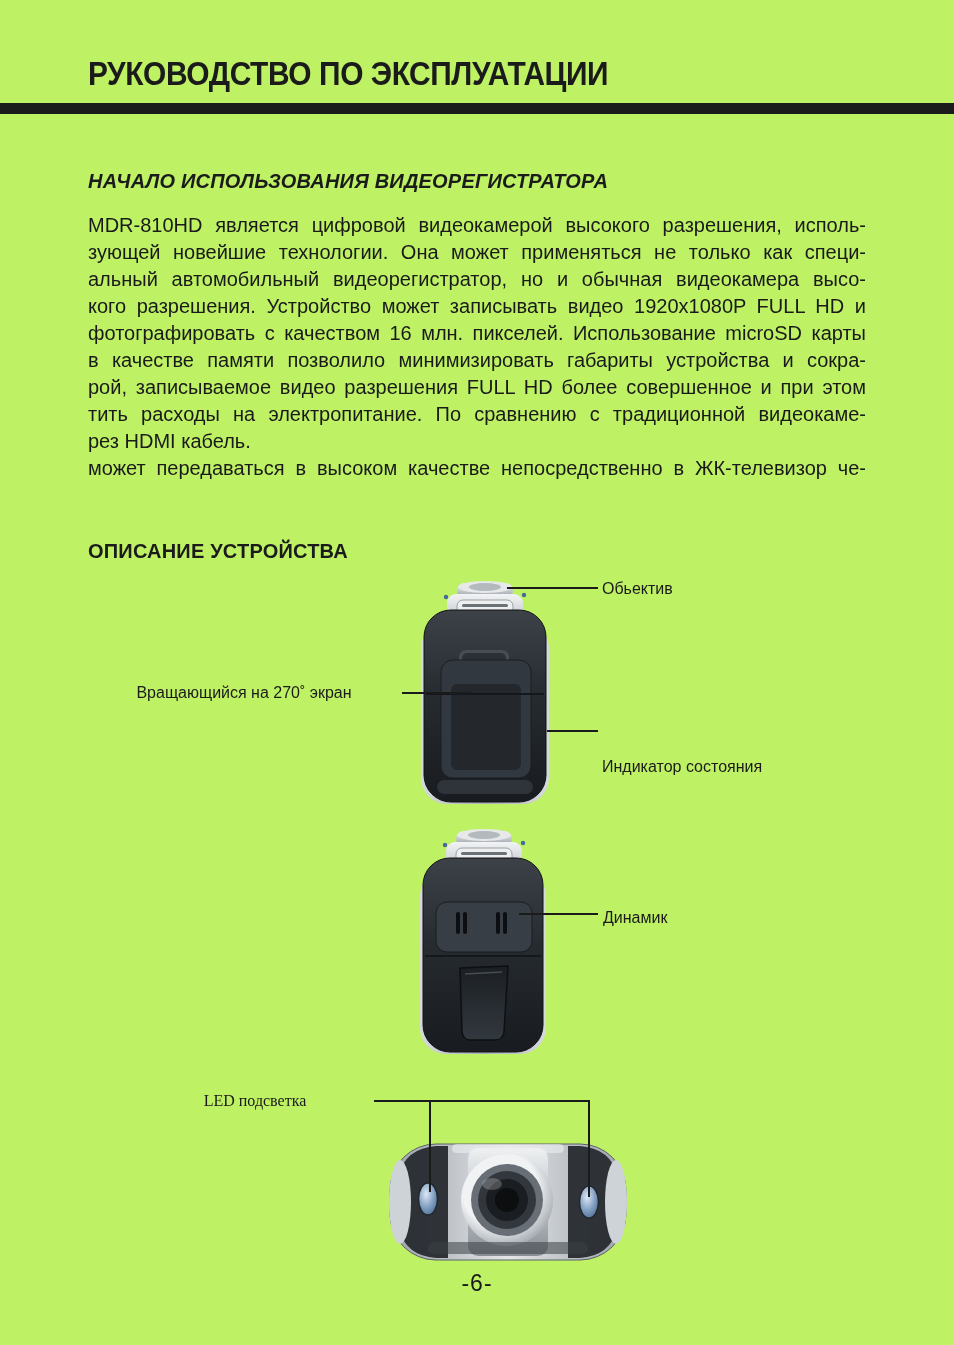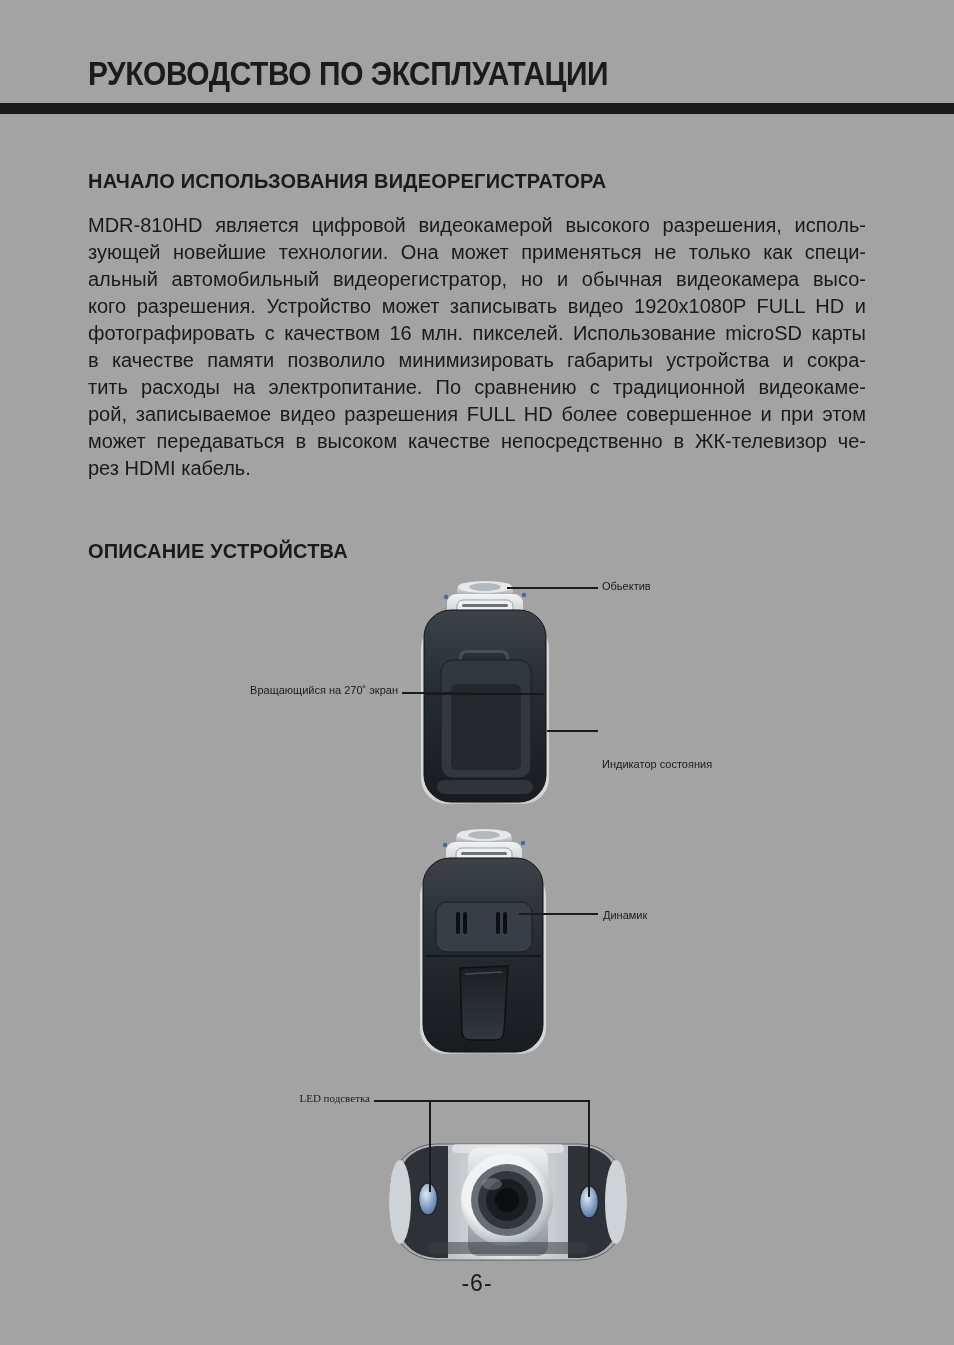--- a/index.html
+++ b/index.html
@@ -1,19 +1,19 @@
 <!DOCTYPE html>
 <html><head>
 <meta charset="utf-8">
 <style>
   html,body{margin:0;padding:0;background:#ffffff;}
   .page{
     position:relative;
     width:954px;height:1345px;
-    background:#a3a3a3;
+    background:#bef264;
     font-family:"Liberation Sans", sans-serif;
     color:#1a1a1a;
     overflow:hidden;
   }
   
   .doc-title{
     position:absolute;left:88px;top:54px;
     font-size:34px;font-weight:700;line-height:38px;
     letter-spacing:-0.5px;white-space:nowrap;
     transform:scaleX(0.88);transform-origin:0 50%;
@@ -22,21 +22,21 @@
   .title-rule{
     position:absolute;left:0;top:103px;
     width:954px;height:11px;background:#1b1b1b;
   }
   
   .section-heading{
     position:absolute;left:88px;
     font-size:20px;font-weight:700;letter-spacing:0.2px;
     color:#1b1b1b;white-space:nowrap;
   }
-  #heading-start{top:170px;}
+  #heading-start{top:170px;font-style:italic;}
   #heading-description{top:540px;}
   
   .intro{
     position:absolute;left:88px;top:212px;width:778px;
     font-size:20px;line-height:27px;color:#1a1a1a;
   }
   .intro .line{
     text-align:justify;
     text-align-last:justify;
     white-space:normal;
@@ -46,23 +46,23 @@
     text-align-last:left;
   }
   
   .figure-svg{position:absolute;}
   #figure-back{left:415px;top:580px;}
   #figure-front{left:410px;top:828px;}
   #figure-lens{left:388px;top:1136px;}
   
   .callout-label{
     position:absolute;
-    font-size:11px;color:#1b1b1b;white-space:nowrap;
-  }
-  .callout-label.right-align{text-align:right;}
+    font-size:16px;color:#1b1b1b;white-space:nowrap;
+  }
+  .callout-label.right-align{text-align:center;}
   .callout-line{
     position:absolute;background:#1b1b1b;z-index:5;
   }
   #lens-label{left:602px;top:580px;}
   #lens-line{left:507px;top:587px;width:91px;height:2px;}
   #screen-label{left:90px;top:684px;width:308px;}
   #screen-line{left:402px;top:692px;width:69px;height:2px;}
   #indicator-label{left:602px;top:758px;}
   #indicator-line{left:547px;top:730px;width:51px;height:2px;}
   #speaker-label{left:603px;top:909px;}
@@ -88,24 +88,24 @@
 
   <div class="section-heading" id="heading-start">НАЧАЛО ИСПОЛЬЗОВАНИЯ ВИДЕОРЕГИСТРАТОРА</div>
 
   <div class="intro">
     <div class="line">MDR-810HD является цифровой видеокамерой высокого разрешения, исполь-</div>
     <div class="line">зующей  новейшие технологии. Она может применяться не только как специ-</div>
     <div class="line">альный автомобильный видеорегистратор, но и обычная видеокамера высо-</div>
     <div class="line">кого разрешения. Устройство может записывать видео 1920х1080P FULL HD и</div>
     <div class="line">фотографировать с качеством 16 млн. пикселей. Использование microSD карты</div>
     <div class="line">в качестве памяти позволило минимизировать габариты устройства и сокра-</div>
+    <div class="line">рой, записываемое видео разрешения  FULL HD более совершенное и при этом</div>
     <div class="line">тить расходы на электропитание. По сравнению с традиционной видеокаме-</div>
-    <div class="line">рой, записываемое видео разрешения  FULL HD более совершенное и при этом</div>
+    <div class="line last">рез HDMI кабель.</div>
     <div class="line">может передаваться в высоком качестве непосредственно в ЖК-телевизор че-</div>
-    <div class="line last">рез HDMI кабель.</div>
   </div>
 
   <div class="section-heading" id="heading-description">ОПИСАНИЕ УСТРОЙСТВА</div>
 
   <svg class="figure-svg" id="figure-back" width="140" height="230" viewBox="0 0 140 230">
     <defs>
       <linearGradient id="silverV" x1="0" y1="0" x2="0" y2="1">
         <stop offset="0" stop-color="#f2f3f4"></stop>
           <stop offset="0.5" stop-color="#c3c8cc"></stop>
           <stop offset="1" stop-color="#8a9198"></stop>

